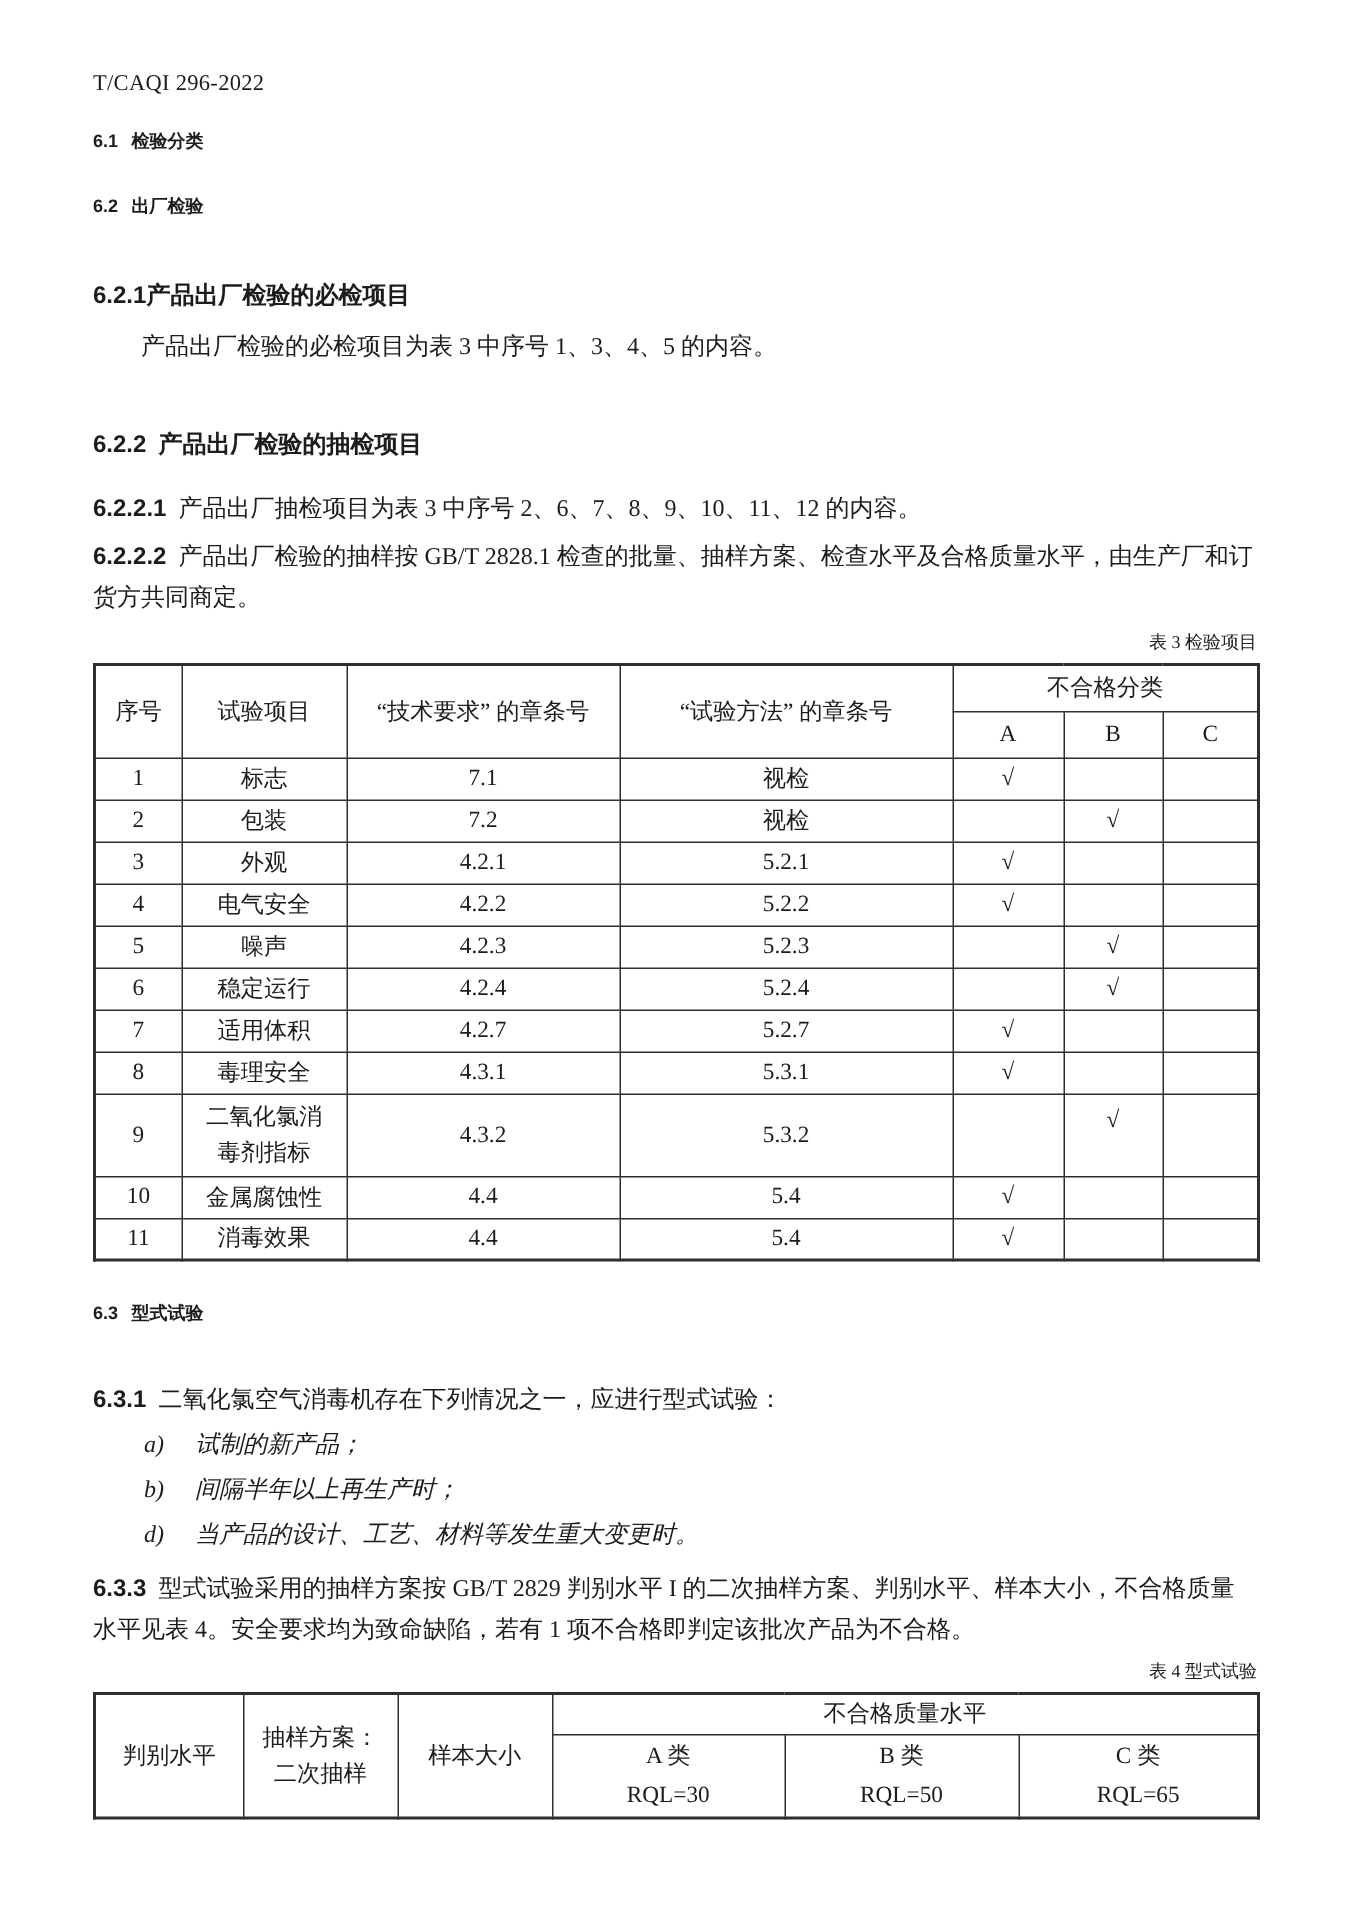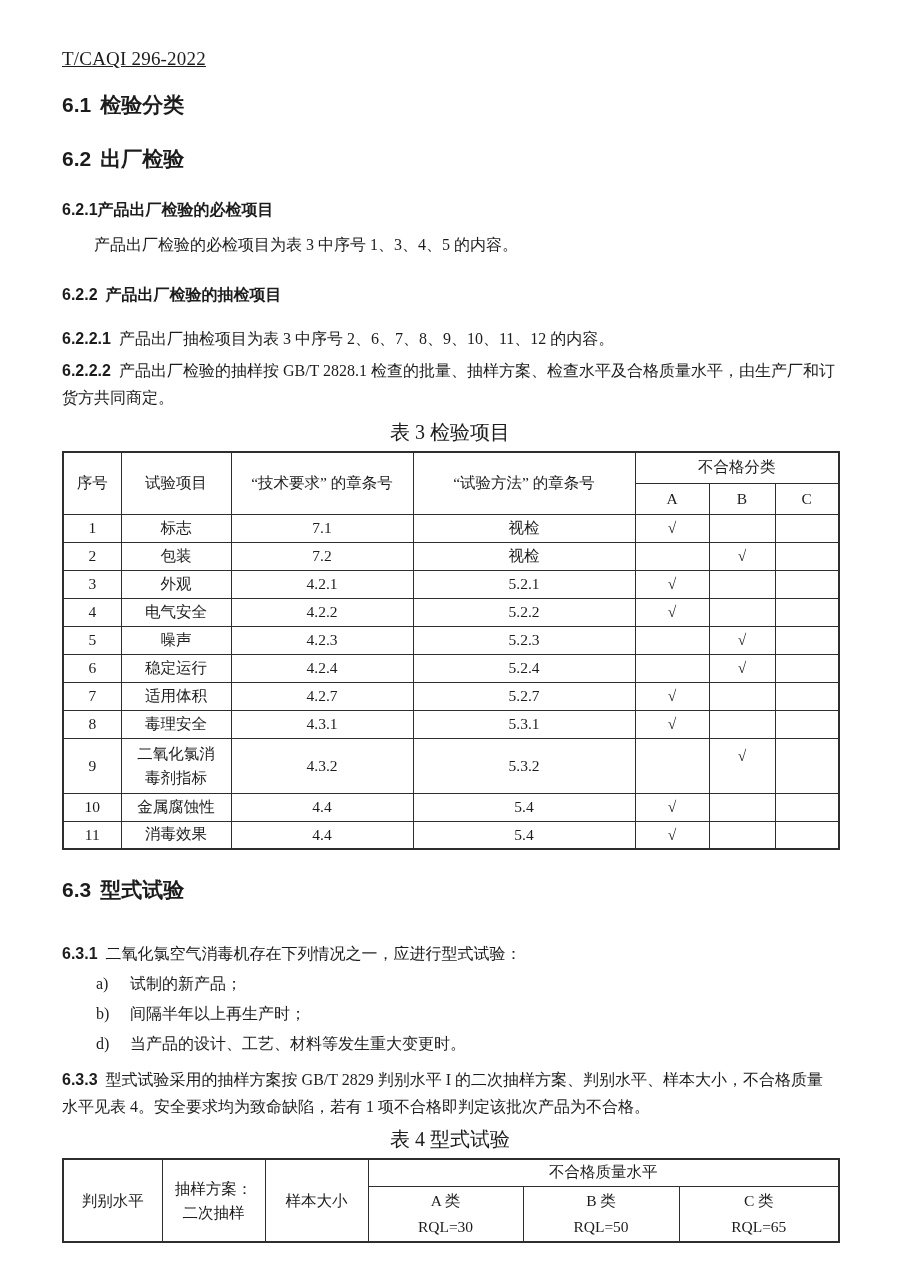--- a/index.html
+++ b/index.html
@@ -6,48 +6,48 @@
   body {
     width: 900px; height: 1273px;
     background: #ffffff;
     color: #1c1c1c;
     font-family: "Liberation Serif", "DejaVu Serif", serif;
     font-size: 16px;
     overflow: hidden;
   }
   .page { padding: 48px 62px 0 62px; width: 776px; }
 
-  .doc-header { font-size: 19px; letter-spacing: 0.2px; text-decoration: underline; }
+  .doc-header { font-size: 15px; letter-spacing: 0.2px; }
 
   .sec-h2 {
     font-family: "Liberation Sans", "DejaVu Sans", sans-serif;
-    font-weight: bold; font-size: 21px;
+    font-weight: bold; font-size: 12px;
     margin-top: 26px;
   }
   .sec-h2 .num { margin-right: 9px; }
   .sec-h3 {
     font-family: "Liberation Sans", "DejaVu Sans", sans-serif;
     font-weight: bold; font-size: 16px;
-    margin-top: 27px;
+    margin-top: 41px;
   }
   .sec-h3 .num.gap { margin-right: 8px; }
 
   .para { margin-top: 10px; line-height: 27px; }
   .para.indent { text-indent: 2em; }
   .para.tight { margin-top: 5px; }
   .clause-num {
     font-family: Liberation Sans, sans-serif;
     font-weight: bold; margin-right: 8px;
   }
 
   .abc-list { margin: 2px 0 0 0; padding: 0; list-style: none; }
-  .abc-list li { line-height: 30px; padding-left: 34px; }
+  .abc-list li { line-height: 30px; padding-left: 34px; font-style: italic; }
   .abc-list .marker { display: inline-block; width: 34px; }
 
-  .tbl-caption { text-align: center; margin-top: 8px; font-size: 20px; }
+  .tbl-caption { text-align: right; margin-top: 8px; font-size: 12px; }
 
   table { border-collapse: collapse; table-layout: fixed; margin-top: 5px; }
   table, td, th { border: 1px solid #2e2e2e; }
   table { border-width: 2px; }
   td, th {
     font-weight: normal; text-align: center; vertical-align: middle;
     font-size: 15.5px; padding: 0 2px;
     white-space: pre-line; overflow: hidden;
   }
 

